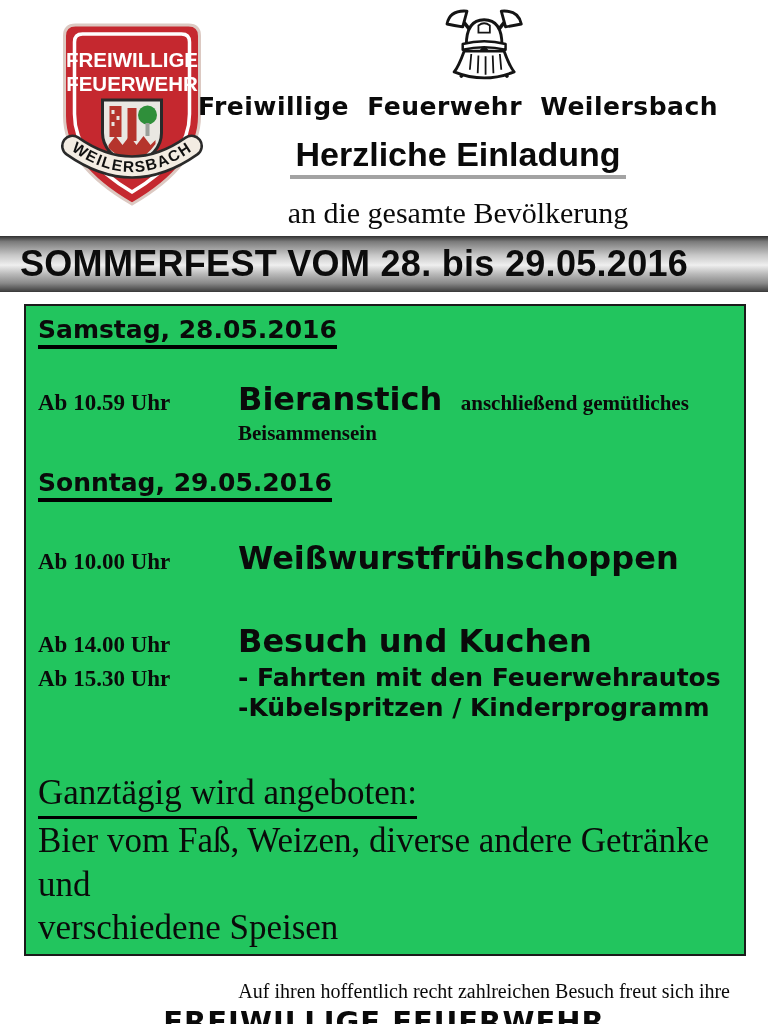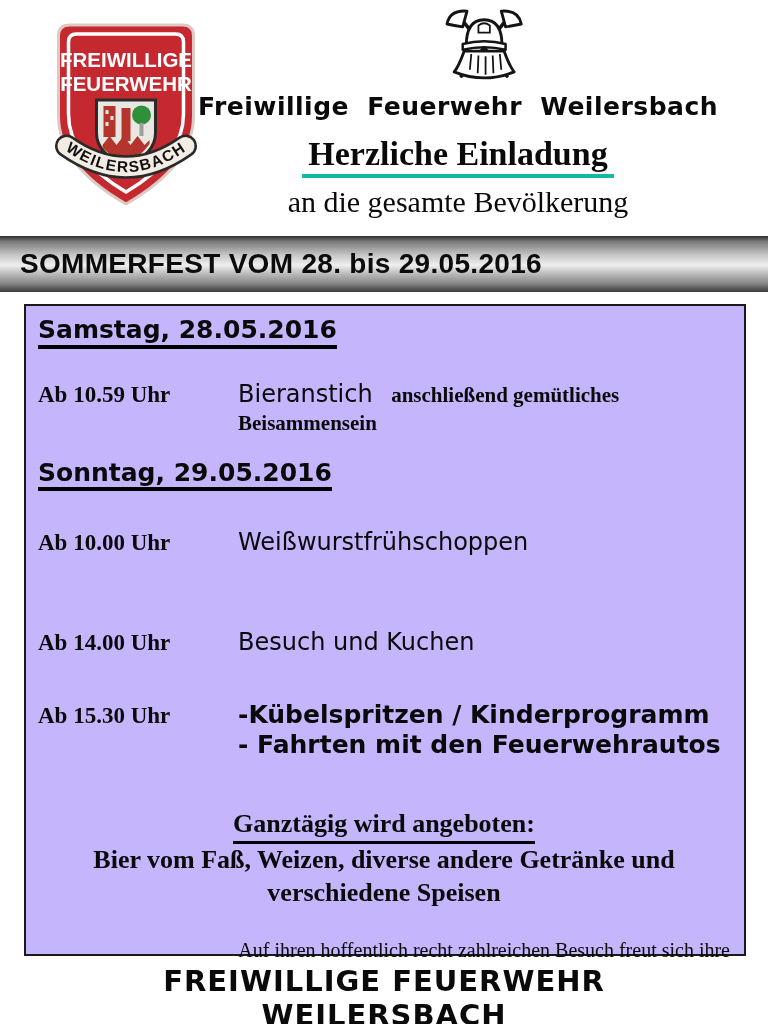--- a/index.html
+++ b/index.html
@@ -1,60 +1,60 @@
 <!DOCTYPE html>
 <html><head>
 <meta charset="utf-8">
 <style>
   html,body{margin:0;padding:0;background:#fff;}
   .page{position:relative;width:768px;height:1024px;background:#ffffff;overflow:hidden;
         font-family:"Liberation Sans",sans-serif;color:#0a0a0a;}
 
   
   .header{position:relative;height:236px;}
-  .patch-wrap{position:absolute;left:52px;top:20px;width:148px;height:190px;}
+  .patch-wrap{position:absolute;left:58px;top:20px;width:148px;height:190px;}
   .head-center{position:absolute;left:180px;right:32px;top:0;text-align:center;}
   .emblem-svg{display:block;margin:4px auto 0 auto;margin-right:205px;height:80px;}
   .org-title{margin-top:8px;font-family:"DejaVu Sans",sans-serif;font-weight:bold;
              font-size:25px;letter-spacing:.5px;word-spacing:9px;}
   .invitation-wrap{margin-top:14px;}
-  .invitation{display:inline-block;font-family:Liberation Serif, serif;font-weight:bold;
-              font-size:34px;border-bottom:4px solid #14b8a6;padding:0 6px 1px 6px;}
-  .subtitle{margin-top:7px;font-family:"Liberation Serif",serif;font-size:30px;}
+  .invitation{display:inline-block;font-family:Liberation Sans, sans-serif;font-weight:bold;
+              font-size:34px;border-bottom:4px solid #a3a3a3;padding:0 6px 1px 6px;}
+  .subtitle{margin-top:17px;font-family:"Liberation Serif",serif;font-size:30px;}
 
   
   .ribbon{height:56px;display:flex;align-items:center;box-sizing:border-box;padding-left:20px;
     background:linear-gradient(180deg,#303030 0%,#7a7a7a 10%,#c6c6c6 34%,#efefef 52%,
                #b9b9b9 68%,#8a8a8a 84%,#4a4a4a 97%,#383838 100%);}
-  .ribbon-title{font-family:"Liberation Sans",sans-serif;font-weight:bold;font-size:28px;
+  .ribbon-title{font-family:"Liberation Sans",sans-serif;font-weight:bold;font-size:36px;
                 letter-spacing:.3px;color:#0c0c0c;}
 
   
   .box{margin:12px 22px 0 24px;height:652px;border:2px solid #1a1a1a;
-       padding:8px 14px 0 12px;box-sizing:border-box;background:#c4b5fd;}
+       padding:8px 14px 0 12px;box-sizing:border-box;background:#22c55e;}
   .day-head-wrap{line-height:1.1;}
   .day-head{display:inline-block;font-family:"DejaVu Sans",sans-serif;font-weight:bold;
             font-size:25px;border-bottom:4px solid #000;padding-bottom:1px;}
   .srow{display:flex;align-items:baseline;}
   .time{flex:none;width:200px;font-family:"Liberation Serif",serif;font-weight:bold;font-size:23px;}
   .ev{flex:1;line-height:1.3;}
-  .comic{font-family:"DejaVu Sans",sans-serif;font-weight:normal;font-size:24px;}
+  .comic{font-family:"DejaVu Sans",sans-serif;font-weight:bold;font-size:32px;}
   .comic-sub{font-family:"DejaVu Sans",sans-serif;font-weight:bold;font-size:25px;line-height:1.2;}
   .serifb{font-family:"Liberation Serif",serif;font-weight:bold;font-size:21px;}
   .gap-note{margin-left:14px;}
 
   .mt-a{margin-top:2px;}   
   .mt-b{margin-top:30px;}  
   .mt-c{margin-top:22px;}  
   .mt-d{margin-top:36px;}  
-  .mt-e{margin-top:68px;}  
-  .mt-f{margin-top:42px;justify-content:space-between;}  
+  .mt-e{margin-top:42px;}  
+  .mt-f{justify-content:space-between;}  
 
-  .allday{margin-top:48px;text-align:center;font-family:"Liberation Serif",serif;
-          font-weight:bold;font-size:26px;line-height:1.25;}
+  .allday{margin-top:48px;text-align:left;font-family:"Liberation Serif",serif;
+          font-weight:normal;font-size:35px;line-height:1.25;}
   .allday-head{display:inline-block;border-bottom:3px solid #000;padding-bottom:1px;}
   .closing{margin-top:30px;}
   .closing-line{font-family:"Liberation Serif",serif;font-weight:normal;font-size:20px;text-align:right;}
   .closing-org{margin-top:2px;text-align:center;font-family:"DejaVu Sans",sans-serif;
                font-weight:bold;font-size:29px;letter-spacing:1px;}
 
   
   .patch-txt{font-family:"Liberation Sans",sans-serif;font-weight:bold;fill:#fff;}
   .patch-banner-txt{font-family:"Liberation Sans",sans-serif;font-weight:bold;fill:#111;}
 </style>
@@ -157,22 +157,22 @@
     </div>
 
     <div class="srow mt-e">
       <div class="time">Ab 14.00 Uhr</div>
       <div class="ev"><span class="comic">Besuch und Kuchen</span></div>
     </div>
 
     <div class="srow mt-f">
       <div class="time">Ab 15.30 Uhr</div>
       <div class="ev">
+        <div class="comic-sub">- Fahrten mit den Feuerwehrautos</div>
         <div class="comic-sub">-Kübelspritzen / Kinderprogramm</div>
-        <div class="comic-sub">- Fahrten mit den Feuerwehrautos</div>
       </div>
     </div>
 
     <div class="allday">
       <div><span class="allday-head">Ganztägig wird angeboten:</span></div>
       <div>Bier vom Faß, Weizen, diverse andere Getränke und</div>
       <div>verschiedene Speisen</div>
     </div>
 
     <div class="closing">

